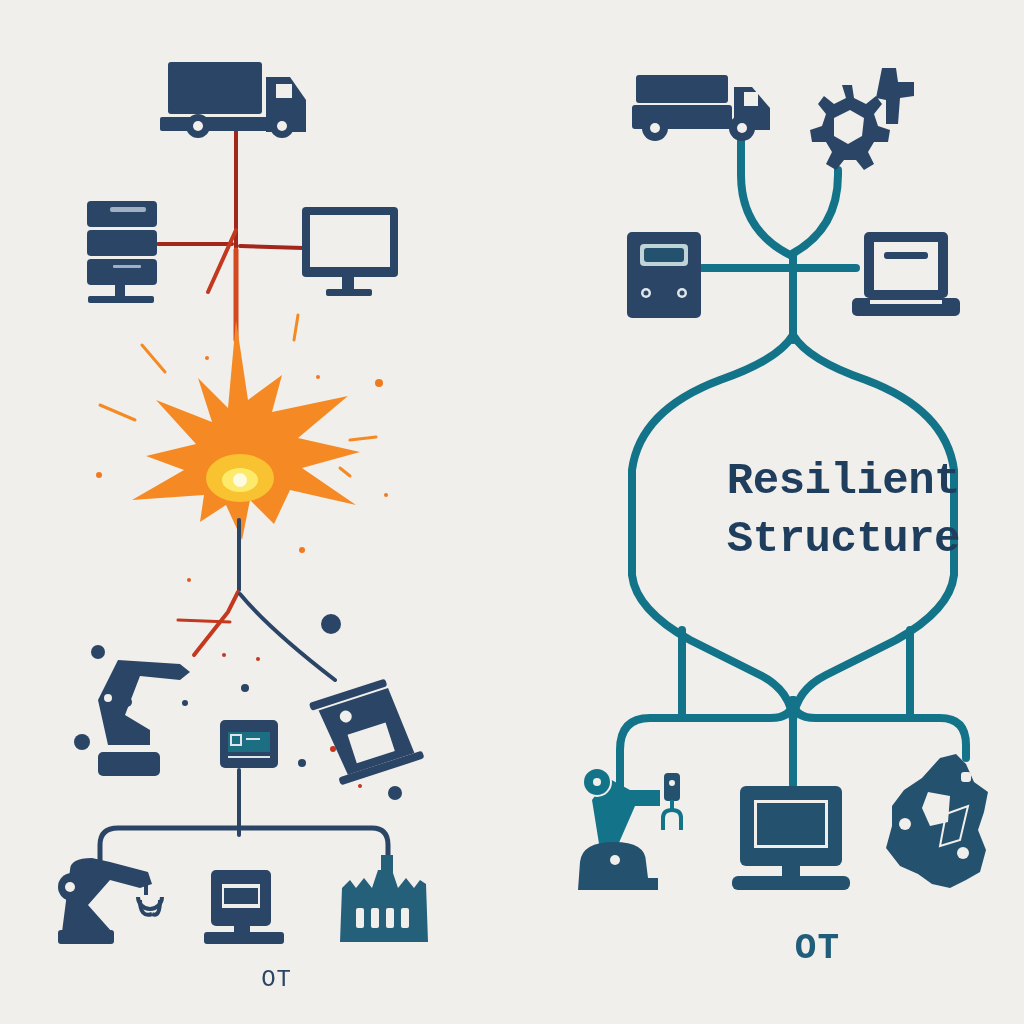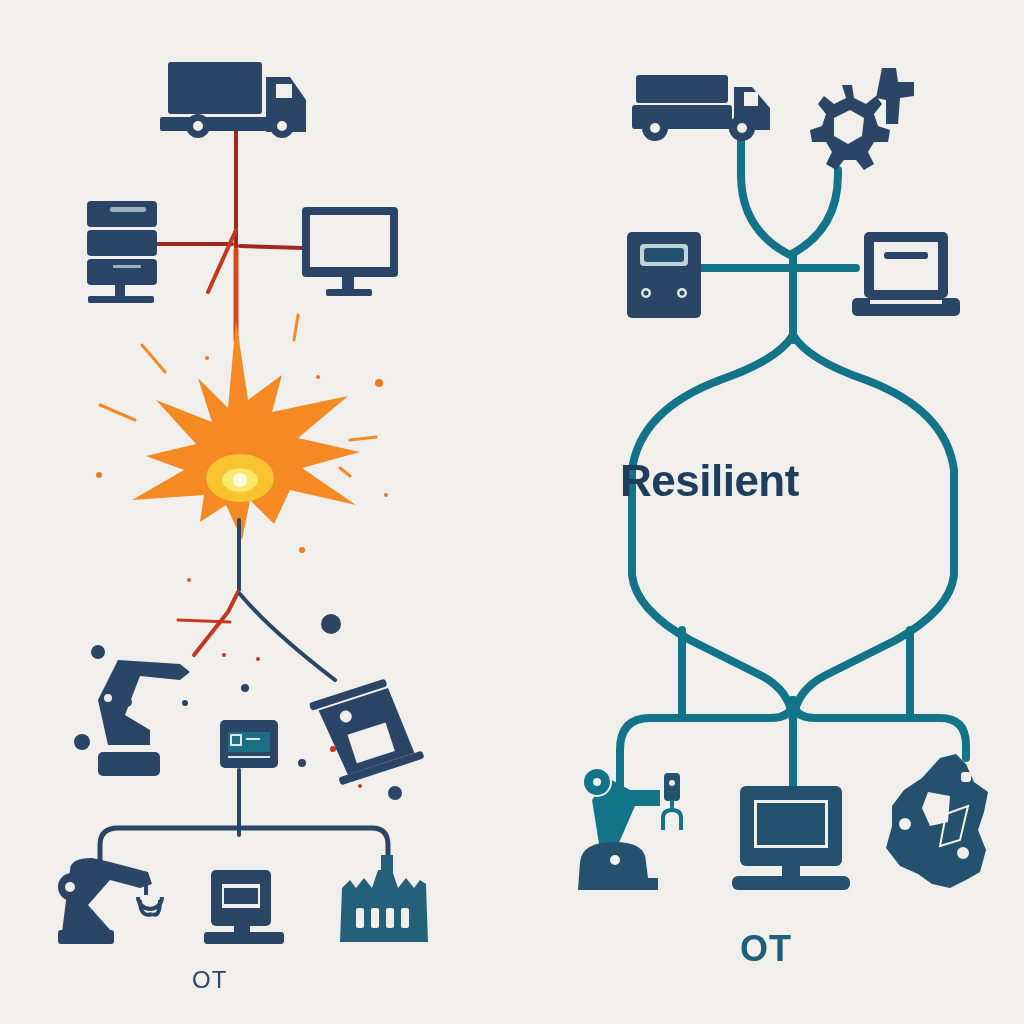--- a/index.html
+++ b/index.html
@@ -1,18 +1,18 @@
 <!DOCTYPE html>
 <html><head>
 <meta charset="utf-8">
 <style>
   html,body{margin:0;padding:0;}
   body{width:1024px;height:1024px;background:#f1efeb;position:relative;overflow:hidden;font-family:"DejaVu Sans","Liberation Sans",sans-serif;}
   svg.stage{position:absolute;left:0;top:0;width:1024px;height:1024px;}
-  .label{position:absolute;text-align:left;font-family:Liberation Sans, sans-serif;font-weight:bold;}
+  .label{position:absolute;text-align:right;font-family:Liberation Mono, monospace;font-weight:bold;}
   #ot-left{left:192px;top:966px;width:100px;font-size:24px;color:#2a4565;font-weight:normal;letter-spacing:1px;}
   #ot-right{left:740px;top:928px;width:100px;font-size:36px;color:#1f5d7a;letter-spacing:1px;}
   #resilient{left:620px;top:452px;width:340px;font-size:44px;line-height:58px;color:#1f3d5c;letter-spacing:-0.5px;}
 </style>
 </head>
 <body>
 
 <svg class="stage" viewBox="0 0 1024 1024">
 
   <g>
@@ -228,15 +228,16 @@
       <circle cx="963" cy="853" r="6" fill="#f1efeb"></circle>
       <rect x="961" y="772" width="10" height="10" rx="3" fill="#f1efeb"></rect>
       <path d="M928 792 L950 796 L948 822 L930 826 L922 808 Z" fill="#f1efeb"></path>
       <path d="M946 814 L968 806 L960 840 L940 846 Z" fill="none" stroke="#f1efeb" stroke-width="2"></path>
     </g>
   </g>
 </svg>
 
 <div id="resilient" class="label">
   <div>Resilient</div>
+  <div>Structure</div>
 </div>
 <div id="ot-left" class="label">OT</div>
 <div id="ot-right" class="label">OT</div>
 
 </body></html>

